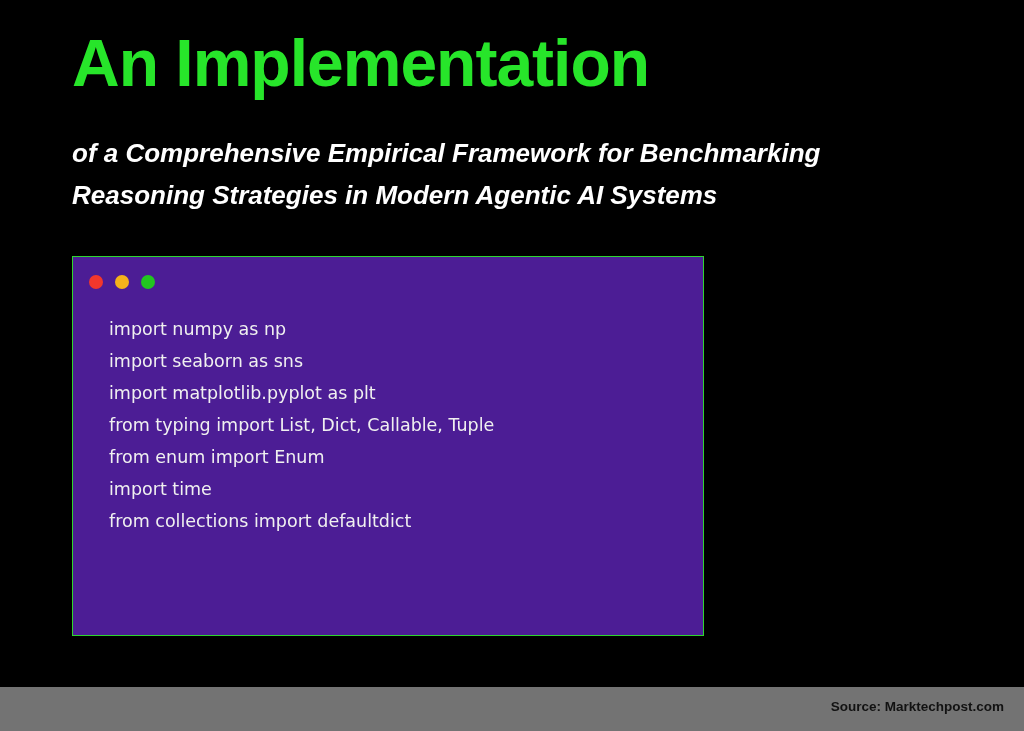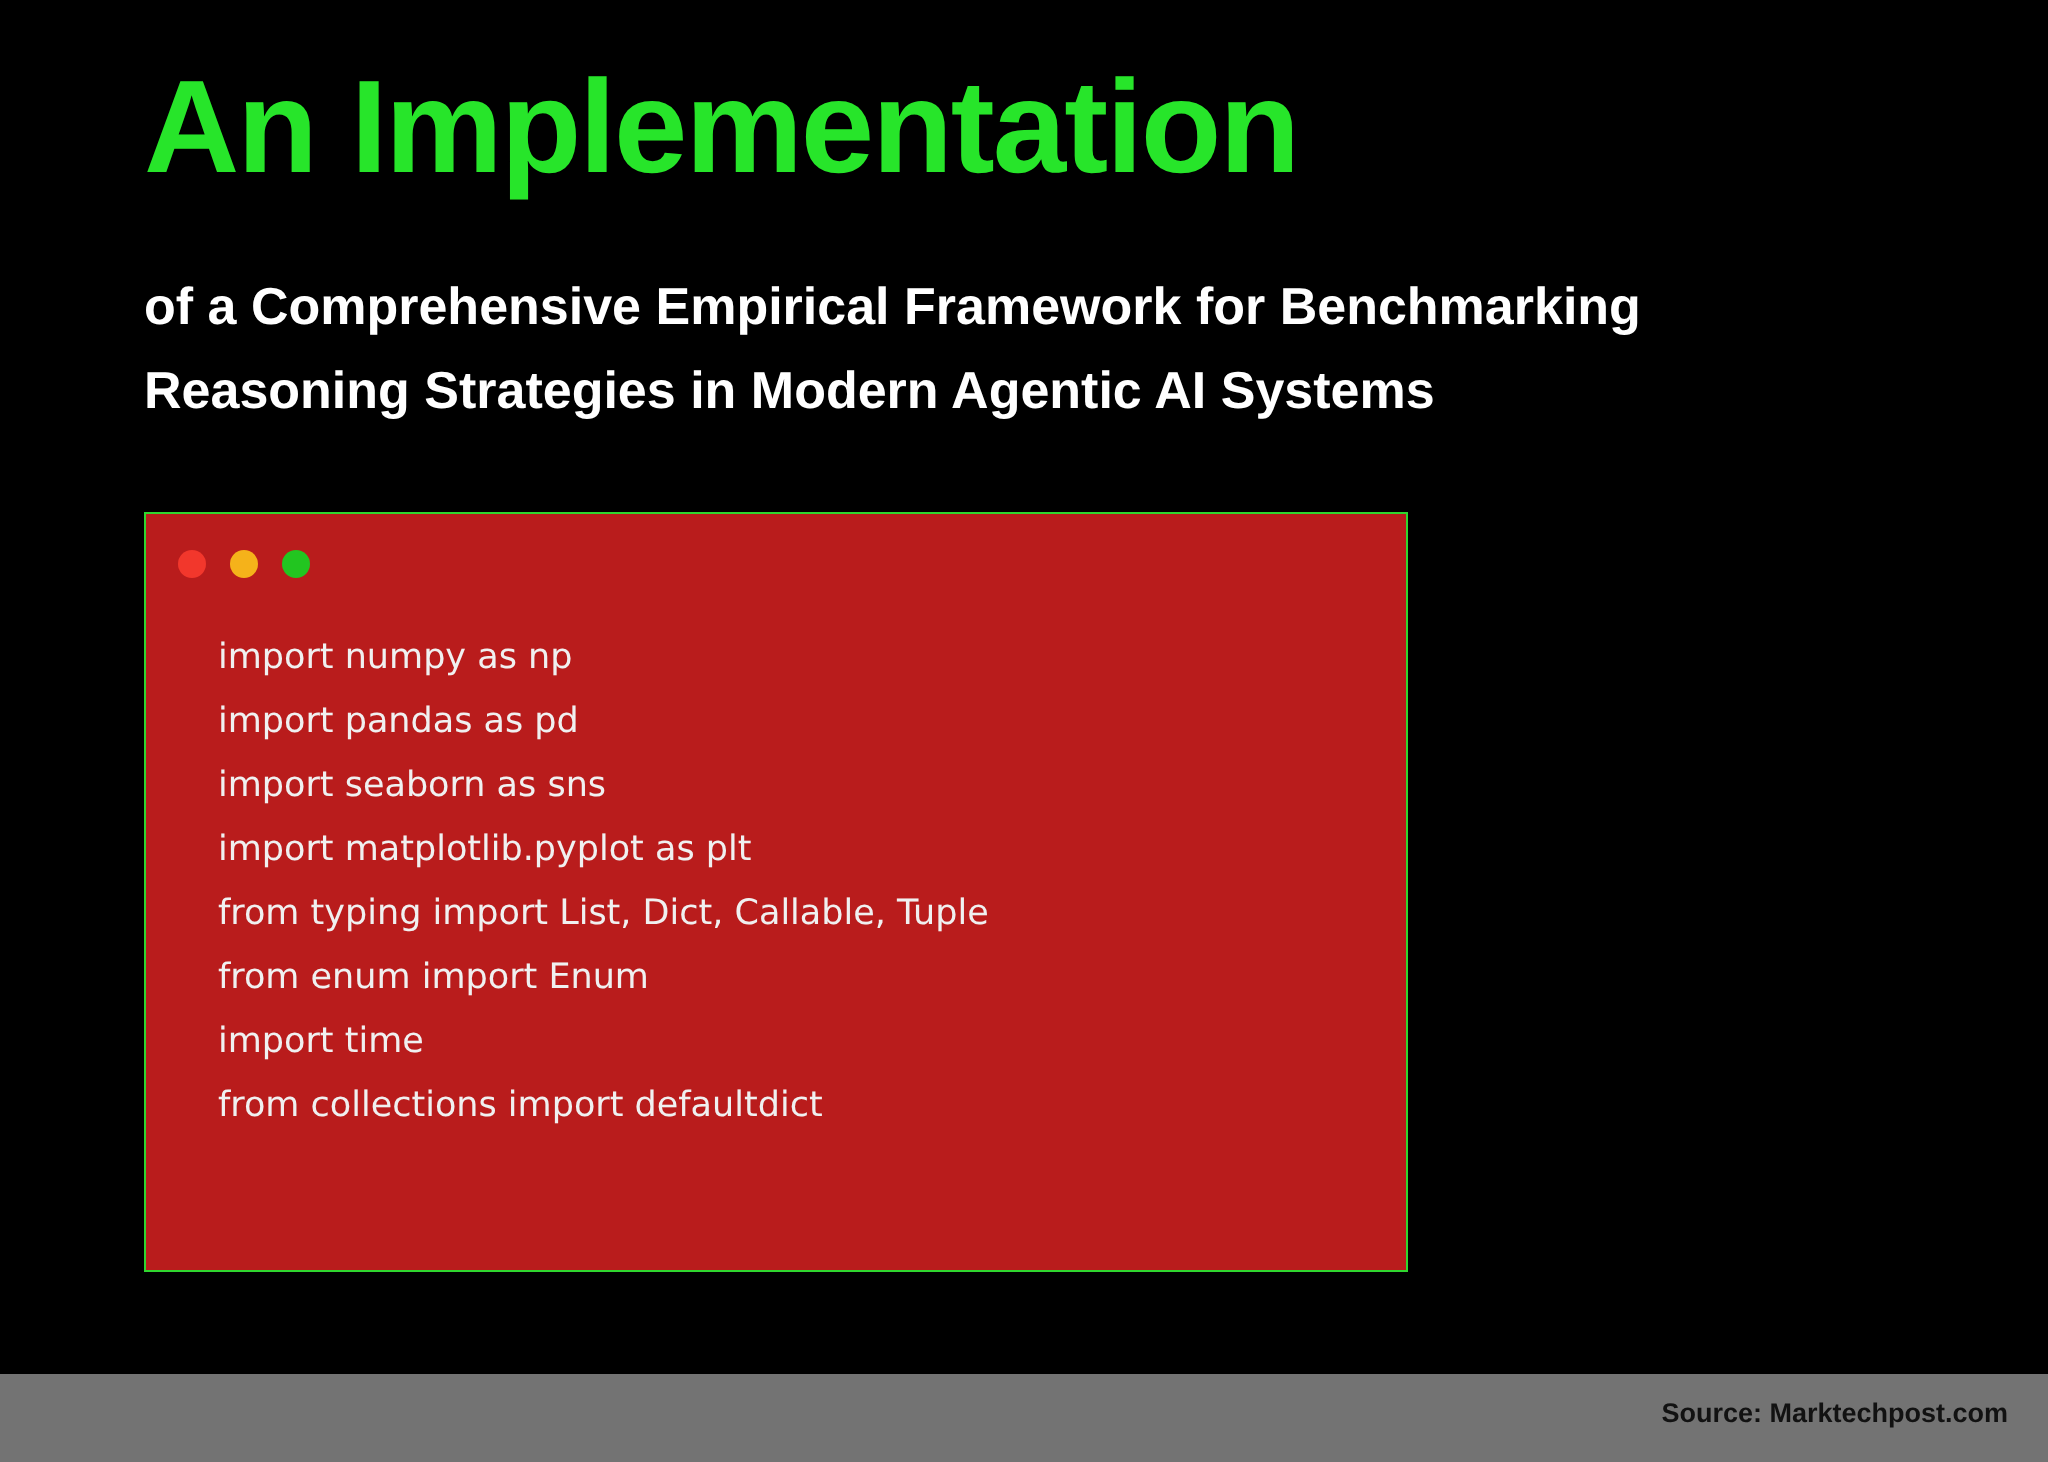--- a/index.html
+++ b/index.html
@@ -30,30 +30,31 @@
 
   .subtitle {
     position: absolute;
     left: 72px;
     top: 133px;
     width: 860px;
     font-size: 26px;
     font-weight: bold;
     color: #ffffff;
     line-height: 1.6;
+    font-style: italic;
   }
 
   .code-window {
     position: absolute;
     left: 72px;
     top: 256px;
     width: 632px;
     height: 380px;
     border: 1.5px solid #2fd62f;
-    background: #b91c1c;
+    background: #4c1d95;
     box-sizing: border-box;
   }
 
   .window-dots {
     position: absolute;
     left: 16px;
     top: 18px;
     display: flex;
     gap: 12px;
   }
@@ -109,21 +110,20 @@
   <div class="code-window">
 
     <div class="window-dots">
       <span class="dot red"></span>
       <span class="dot yellow"></span>
       <span class="dot green"></span>
     </div>
 
     <div class="code-body">
       <div class="code-line">import numpy as np</div>
-      <div class="code-line">import pandas as pd</div>
       <div class="code-line">import seaborn as sns</div>
       <div class="code-line">import matplotlib.pyplot as plt</div>
       <div class="code-line">from typing import List, Dict, Callable, Tuple</div>
       <div class="code-line">from enum import Enum</div>
       <div class="code-line">import time</div>
       <div class="code-line">from collections import defaultdict</div>
     </div>
 
   </div>
 

